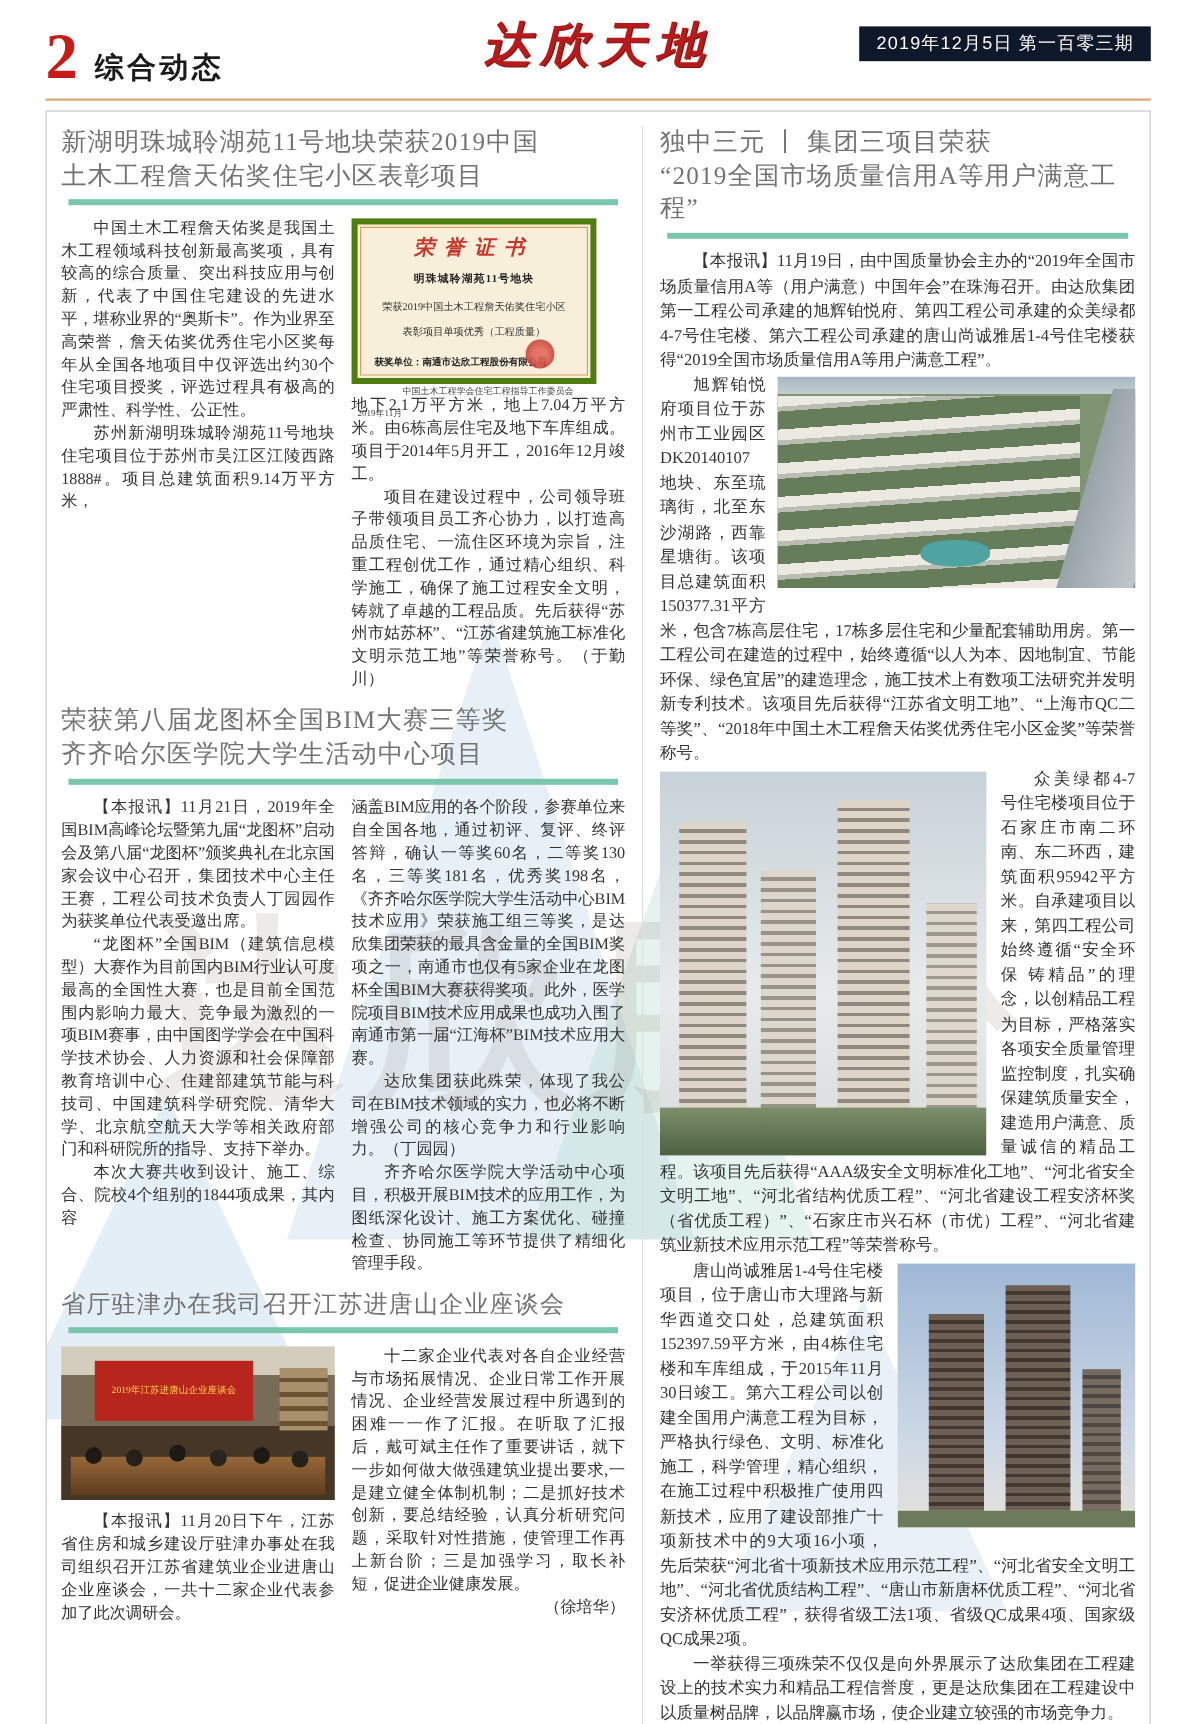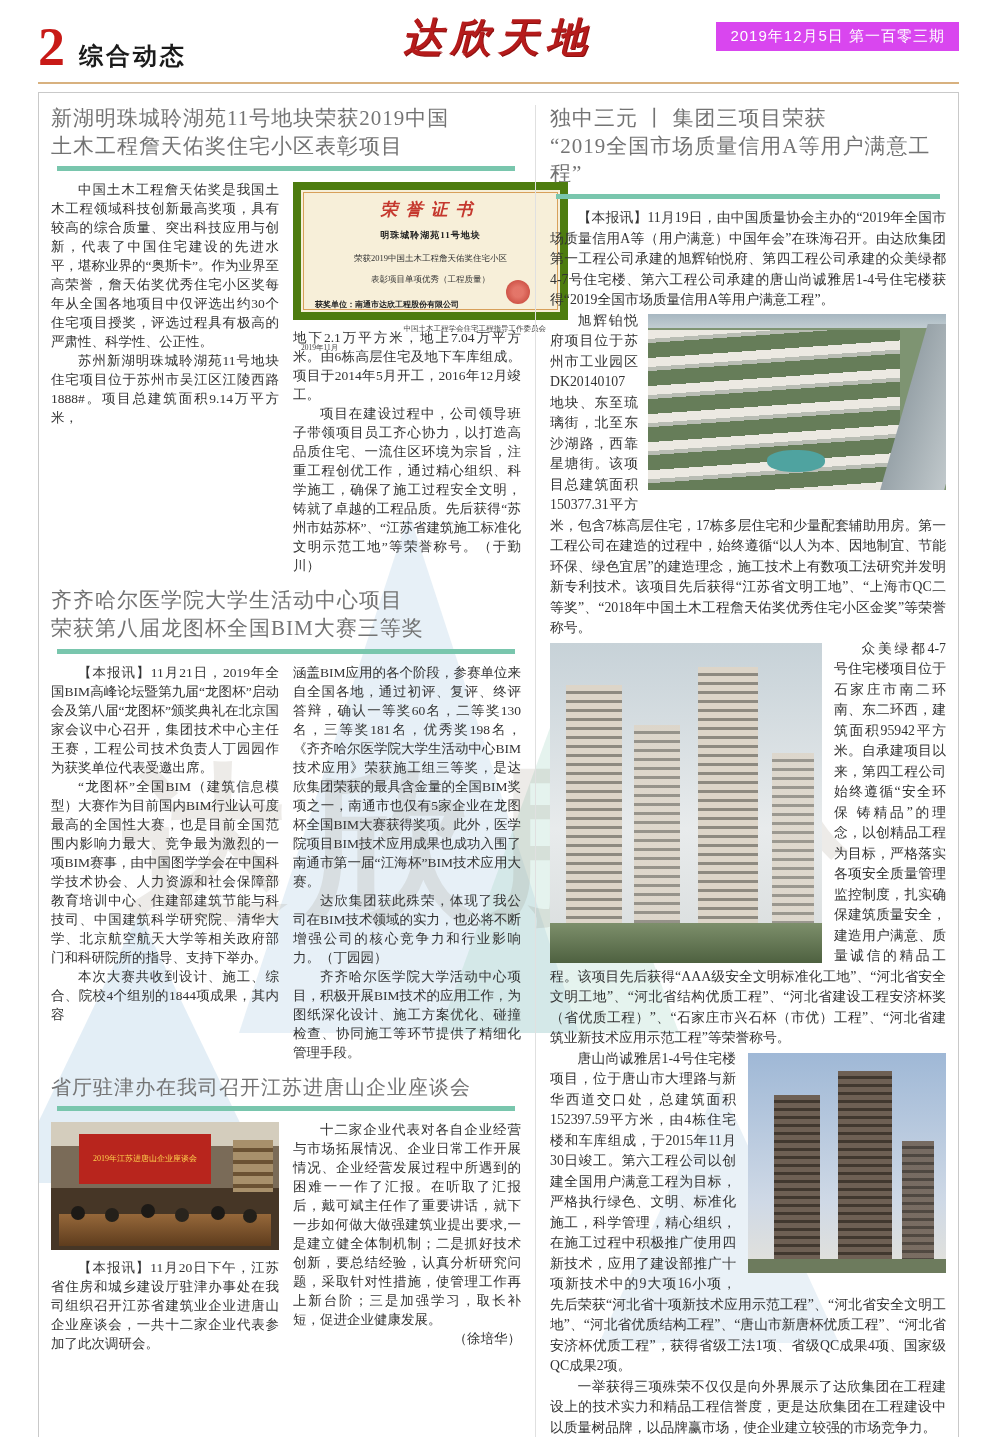--- a/index.html
+++ b/index.html
@@ -11,21 +11,21 @@
        border-bottom:2px solid #d8b17f;}
   .pagenum{font-size:54px;line-height:46px;font-weight:bold;color:#c81a17;
            font-family:"Liberation Serif",serif;float:left;}
   .section{float:left;font-family:Liberation Serif, serif;
            font-weight:bold;font-size:24px;letter-spacing:3px;color:#1a1a1a;
            margin:16px 0 0 14px;}
   .masthead{position:absolute;left:50%;top:10px;transform:translateX(-50%);
             color:#b51b1b;font-weight:bold;font-style:italic;font-size:40px;
             letter-spacing:8px;white-space:nowrap;
             text-shadow:1px 1px 0 #8d1010;}
-  .issue{position:absolute;right:0;top:22px;background:#d946ef;color:#fff;
+  .issue{position:absolute;right:0;top:22px;background:#0f172a;color:#fff;
          font-family:"Liberation Sans","DejaVu Sans",sans-serif;
          font-size:15px;padding:5px 14px;letter-spacing:1px;margin-left:30px;}
 
   
   .content{margin:8px 36px 0 38px;border:1px solid #c9c9c9;background:#fff;
            padding:12px 12px 14px;display:flex;gap:14px;position:relative;overflow:hidden;}
   .col-left{width:470px;position:relative;z-index:1;}
   .col-right{flex:1;border-left:1px solid #e0e0e0;padding-left:14px;position:relative;z-index:1;}
 
   
@@ -56,21 +56,21 @@
   
   .rt-body{font-size:13.8px;line-height:20.5px;text-align:justify;color:#333;}
   .rt-body::after{content:"";display:block;clear:both;}
   .rt-body p{margin:0;text-indent:2em;}
 
   
   .ph{position:relative;overflow:hidden;}
   .ph span{position:absolute;display:block;}
 
   
-  .cert{width:275px;height:138px;background:#f7efd9;border:8px solid #4d7c0f;
+  .cert{width:204px;height:138px;background:#f7efd9;border:5px solid #4d7c0f;
         box-shadow:inset 0 0 0 2px #f7efd9,inset 0 0 0 3px #d8a05a;
         text-align:center;position:relative;margin:2px 0 8px;padding-top:10px;box-sizing:border-box;}
   .cert-title{color:#c5382e;font-size:17px;font-weight:bold;font-style:italic;letter-spacing:8px;}
   .cert-l1{font-size:9px;font-weight:bold;margin-top:7px;letter-spacing:1px;color:#222;}
   .cert-l2{font-size:8.5px;margin-top:4px;color:#333;}
   .cert-l3{font-size:8.5px;margin-top:2px;color:#333;}
   .cert-l4{font-size:8px;margin-top:6px;text-align:left;padding-left:14px;color:#222;font-weight:bold;}
   .cert-l5{font-size:7.5px;margin-top:5px;text-align:right;padding-right:14px;color:#444;}
   .cert-l6{font-size:7.5px;text-align:left;padding-right:40px;color:#444;}
   .seal{position:absolute;right:30px;bottom:8px;width:24px;height:24px;border-radius:50%;
@@ -165,22 +165,22 @@
               <div class="seal"></div>
             </div>
             <p class="cont">地下2.1万平方米，地上7.04万平方米。由6栋高层住宅及地下车库组成。项目于2014年5月开工，2016年12月竣工。</p>
             <p>项目在建设过程中，公司领导班子带领项目员工齐心协力，以打造高品质住宅、一流住区环境为宗旨，注重工程创优工作，通过精心组织、科学施工，确保了施工过程安全文明，铸就了卓越的工程品质。先后获得“苏州市姑苏杯”、“江苏省建筑施工标准化文明示范工地”等荣誉称号。（于勤川）</p>
           </div>
         </div>
       </div>
 
       <div class="art">
         <div class="art-title">
+          <div>荣获第八届龙图杯全国BIM大赛三等奖</div>
           <div>齐齐哈尔医学院大学生活动中心项目</div>
-          <div>荣获第八届龙图杯全国BIM大赛三等奖</div>
         </div>
         <div class="rule"></div>
         <div class="twocol">
           <div class="sc">
             <p>【本报讯】11月21日，2019年全国BIM高峰论坛暨第九届“龙图杯”启动会及第八届“龙图杯”颁奖典礼在北京国家会议中心召开，集团技术中心主任王赛，工程公司技术负责人丁园园作为获奖单位代表受邀出席。</p>
             <p>“龙图杯”全国BIM（建筑信息模型）大赛作为目前国内BIM行业认可度最高的全国性大赛，也是目前全国范围内影响力最大、竞争最为激烈的一项BIM赛事，由中国图学学会在中国科学技术协会、人力资源和社会保障部教育培训中心、住建部建筑节能与科技司、中国建筑科学研究院、清华大学、北京航空航天大学等相关政府部门和科研院所的指导、支持下举办。</p>
             <p>本次大赛共收到设计、施工、综合、院校4个组别的1844项成果，其内容</p>
           </div>
           <div class="sc">
             <p class="cont">涵盖BIM应用的各个阶段，参赛单位来自全国各地，通过初评、复评、终评答辩，确认一等奖60名，二等奖130名，三等奖181名，优秀奖198名，《齐齐哈尔医学院大学生活动中心BIM技术应用》荣获施工组三等奖，是达欣集团荣获的最具含金量的全国BIM奖项之一，南通市也仅有5家企业在龙图杯全国BIM大赛获得奖项。此外，医学院项目BIM技术应用成果也成功入围了南通市第一届“江海杯”BIM技术应用大赛。</p>

